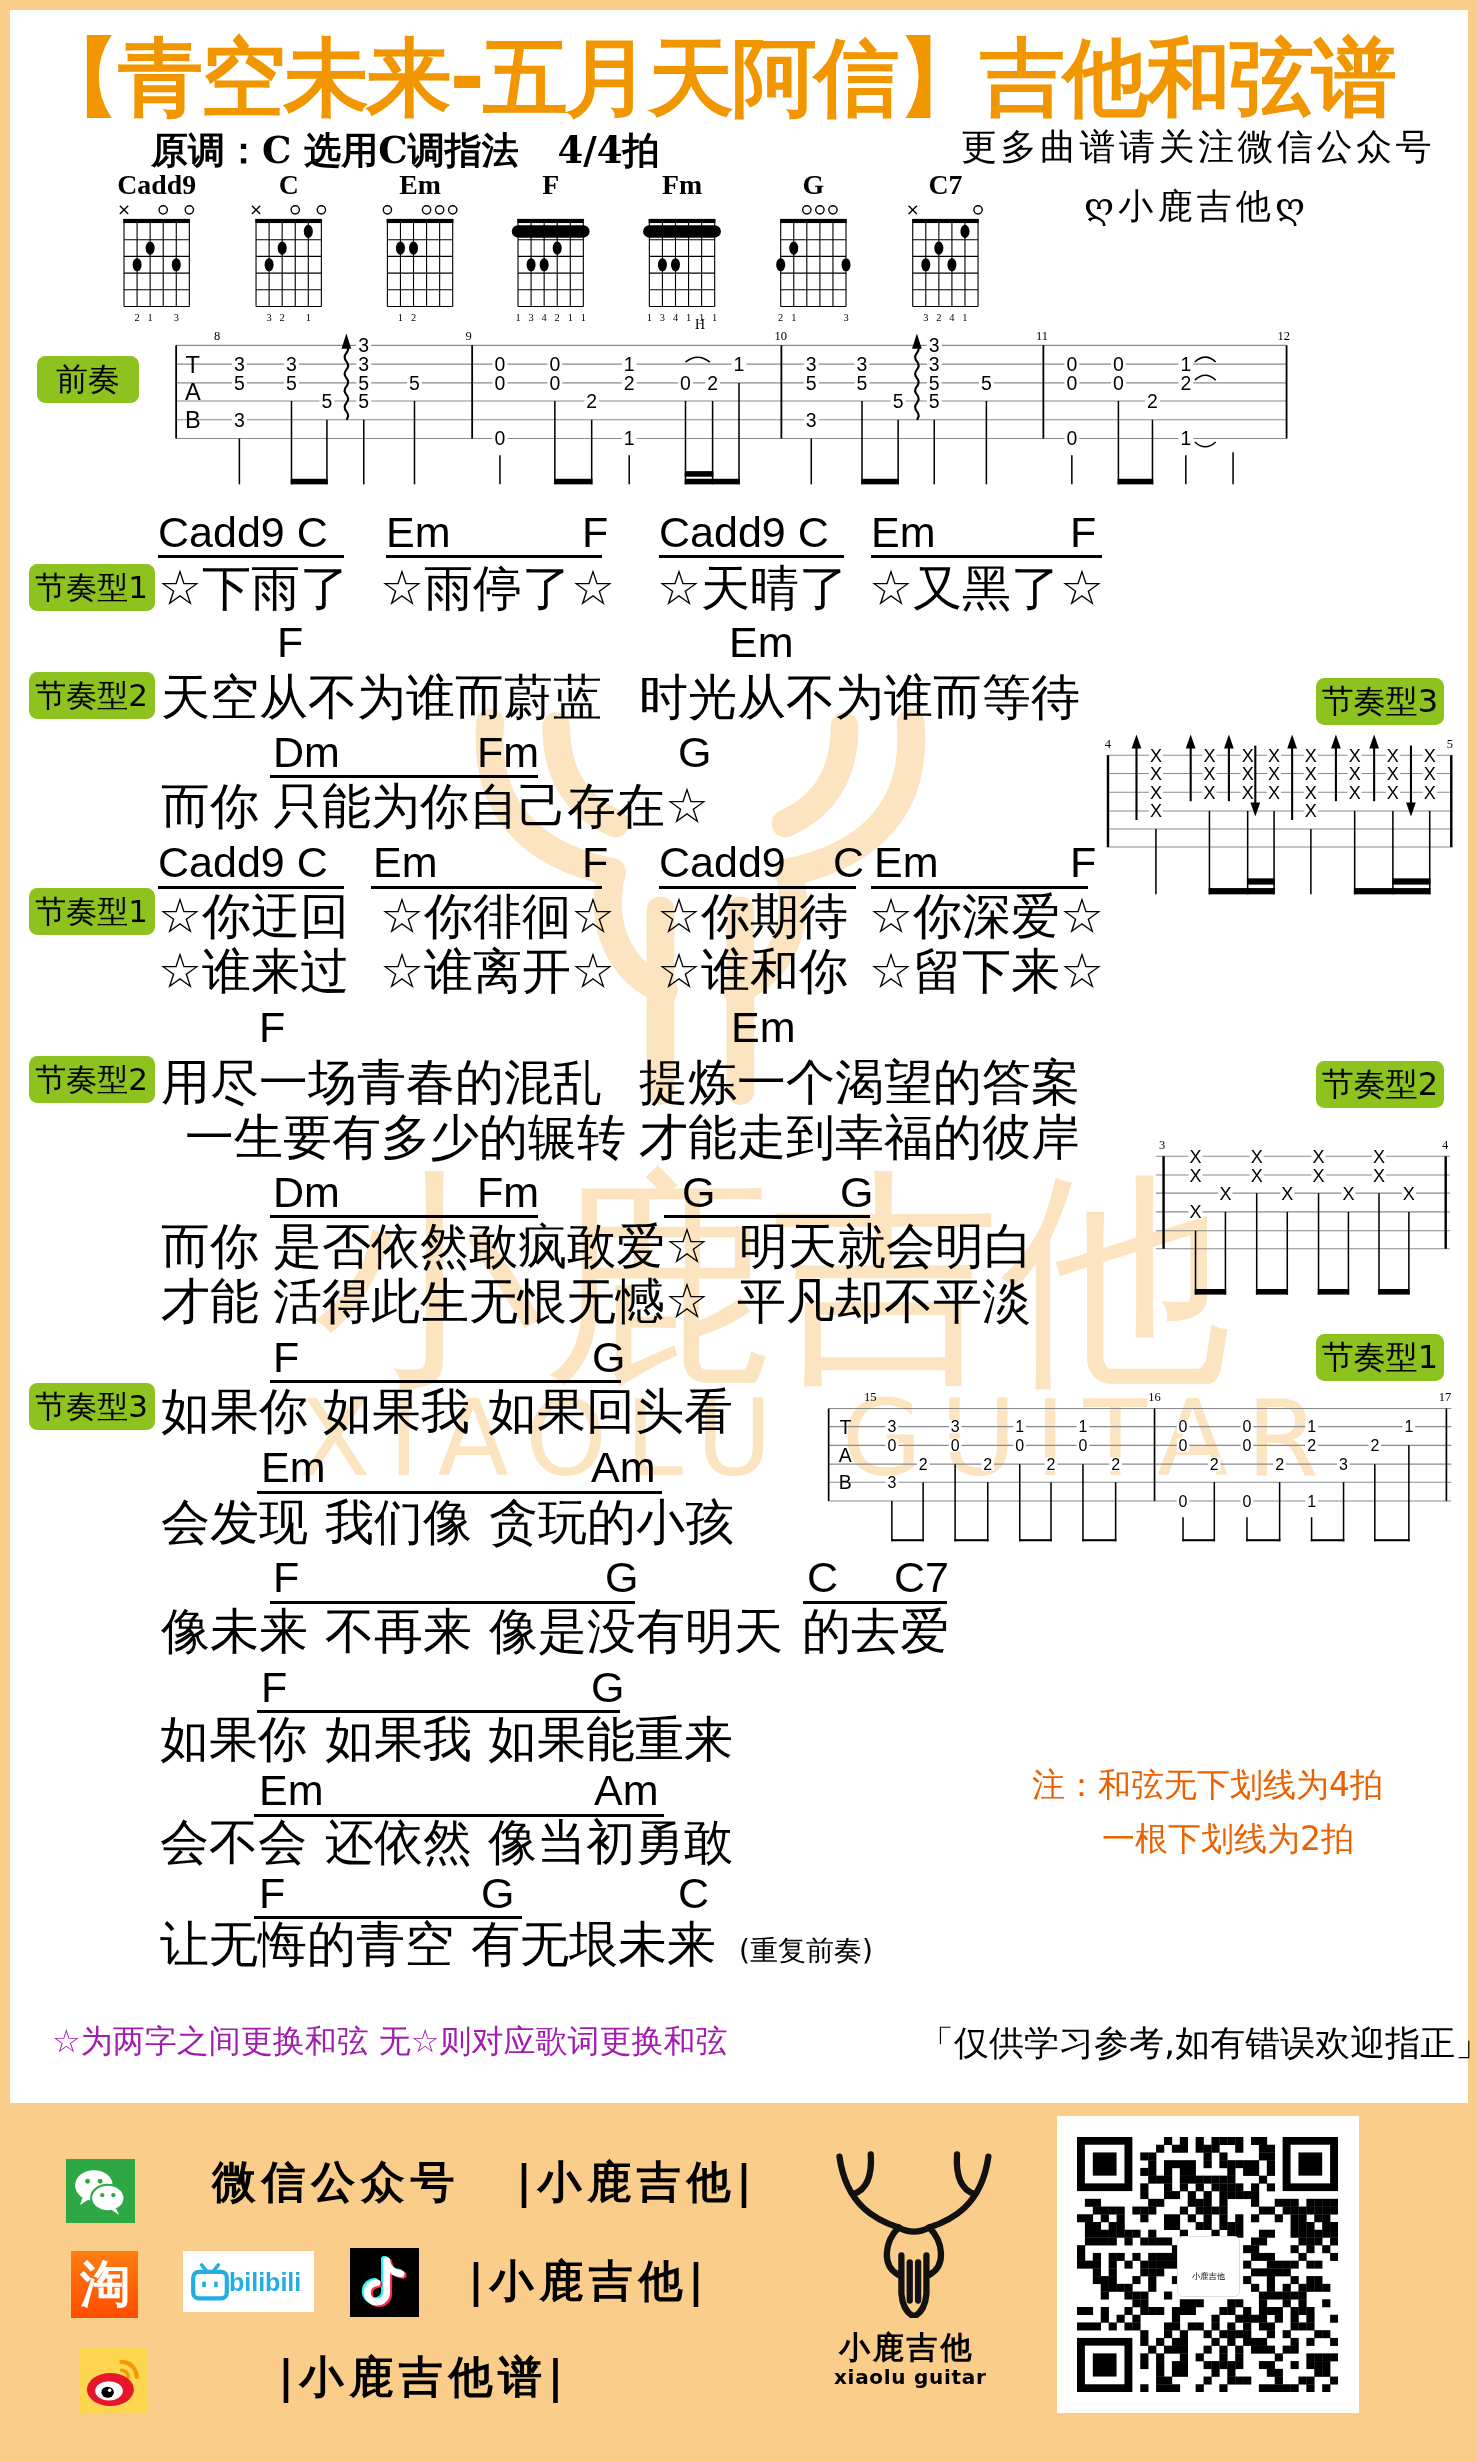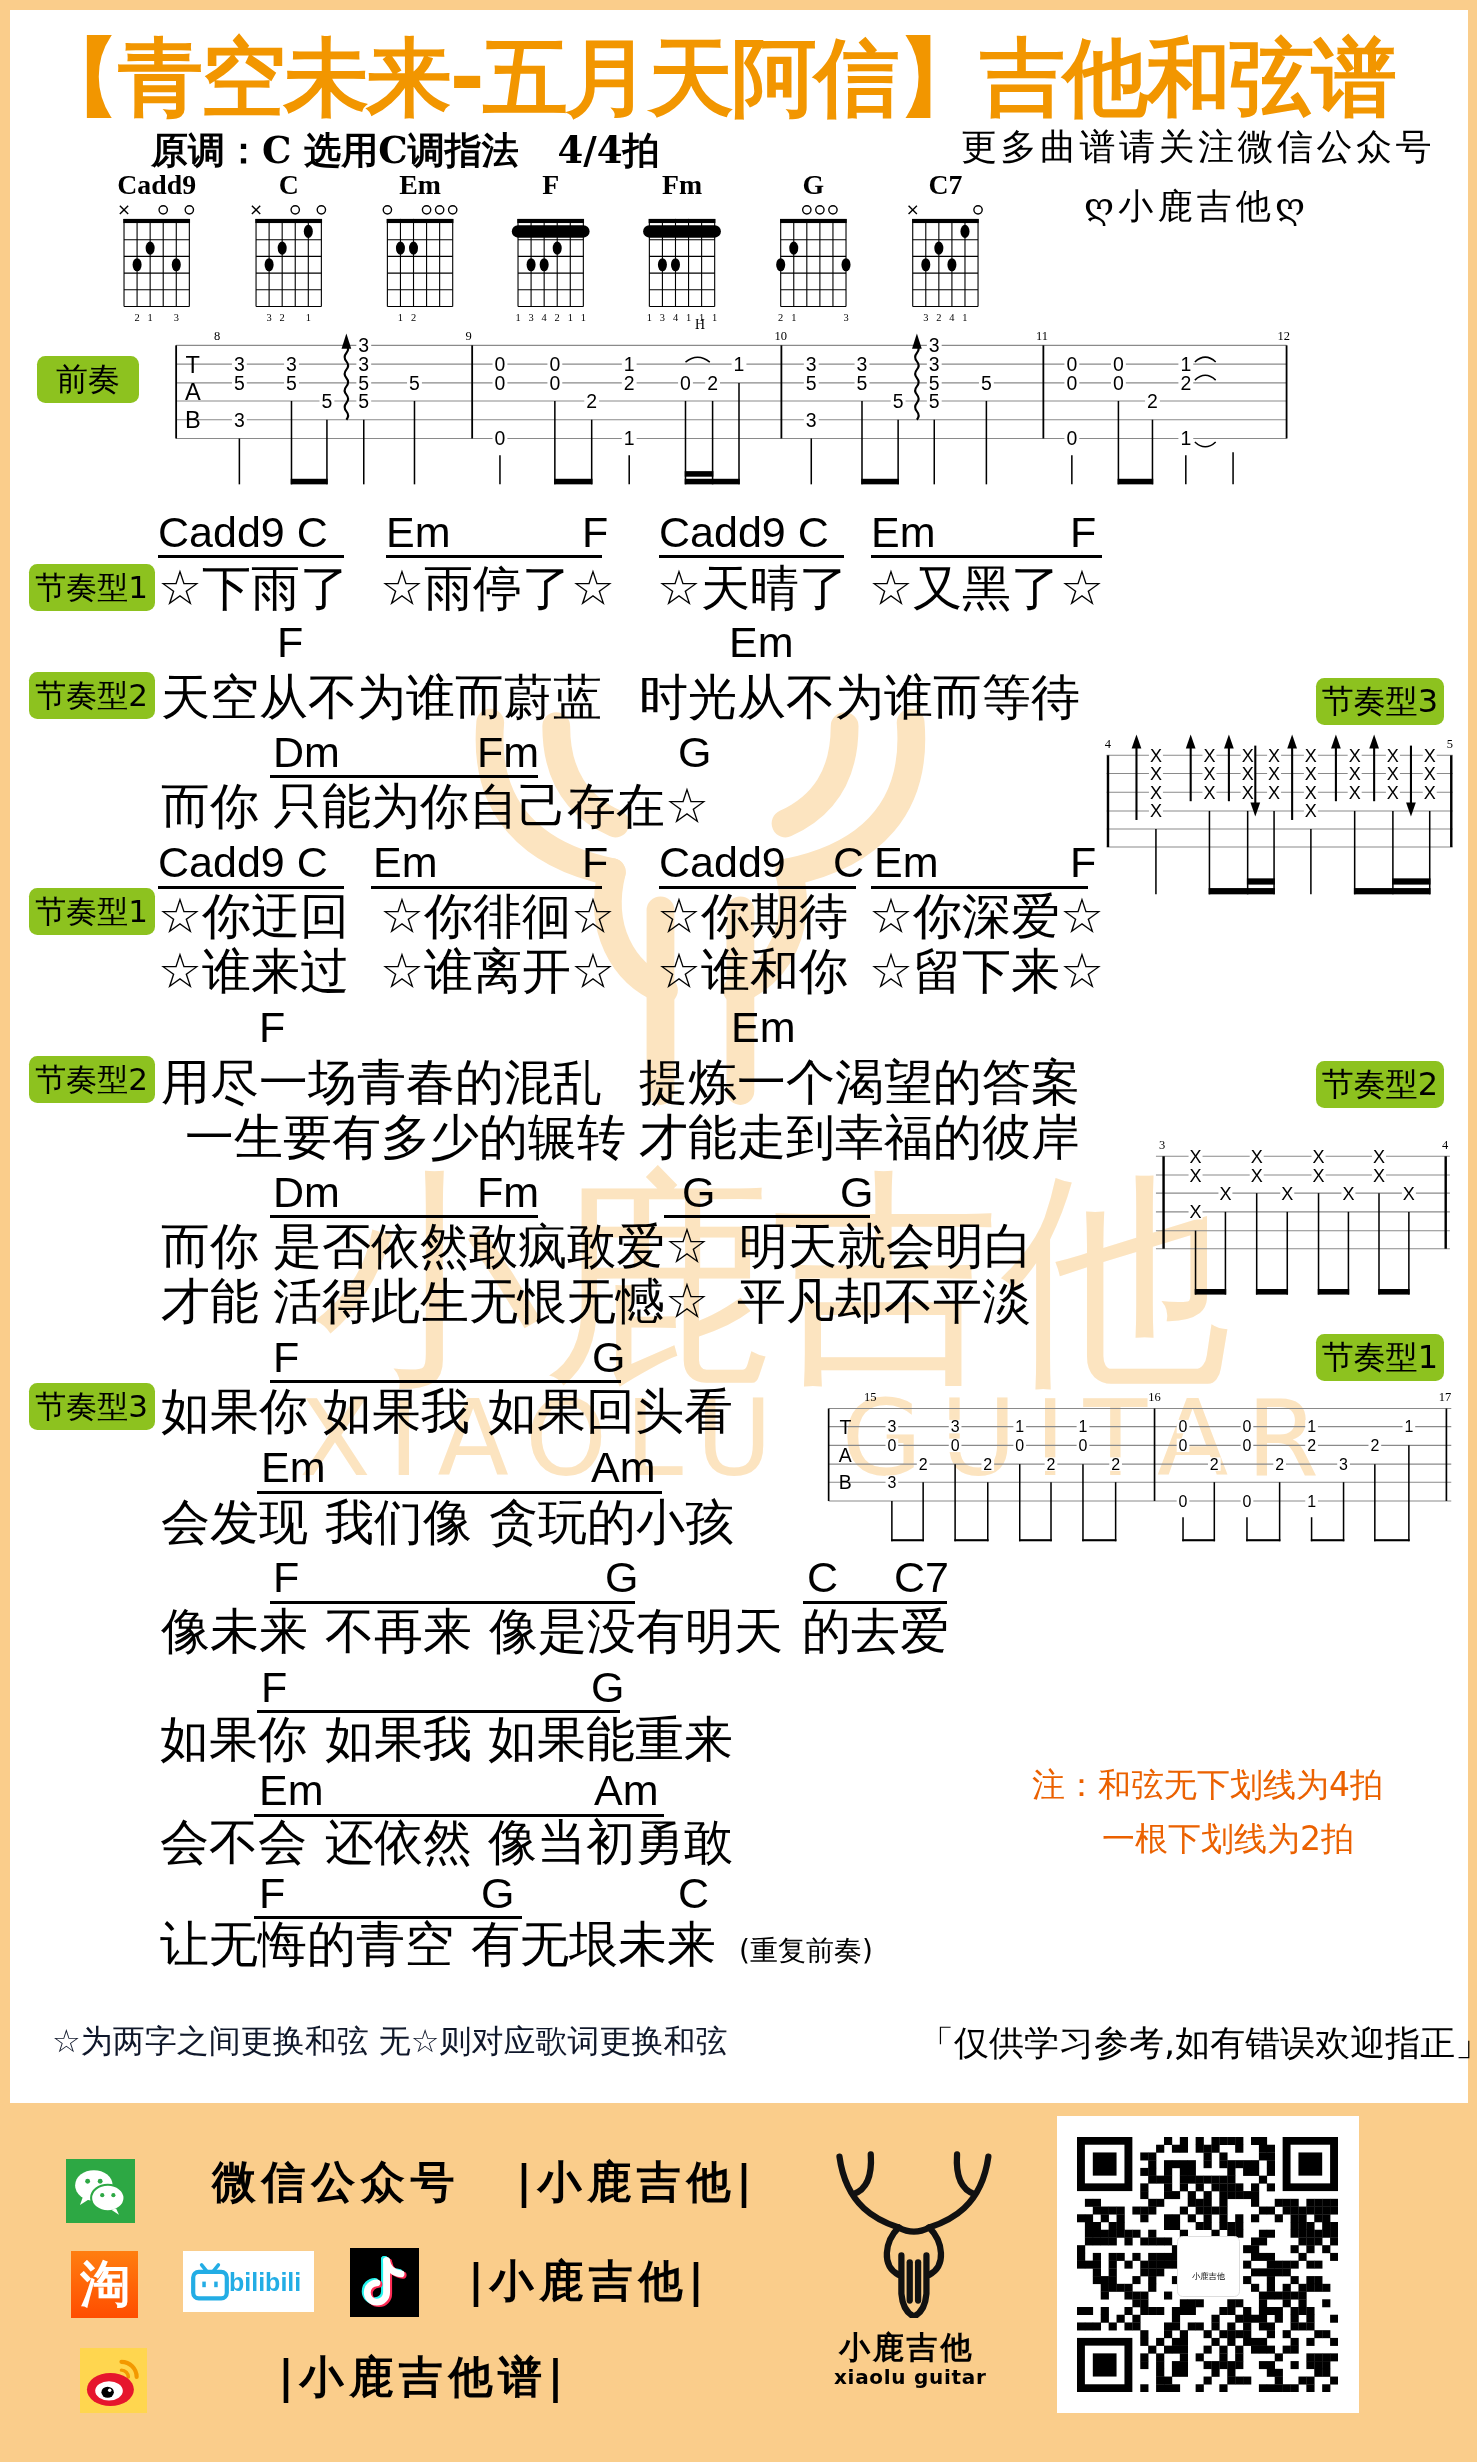--- a/index.html
+++ b/index.html
@@ -13,21 +13,21 @@
 .follow{left:961px;top:129px;font-size:36px;letter-spacing:3.5px;font-family:"DejaVu Serif",serif;}
 .brandtag{left:1084px;top:189px;font-size:35px;letter-spacing:4.2px;font-family:"DejaVu Serif",serif;}
 .badge{position:absolute;width:126px;height:47px;background:#8DC21F;border-radius:8.3px;font-size:31px;line-height:47px;text-align:center;white-space:pre;}
 .badge-r{width:128px;height:47px;line-height:47px;font-size:32px;}
 .intro-badge{left:37px;top:356px;width:102px;height:47px;line-height:47px;font-size:32px;}
 .chord{position:absolute;font-family:"Liberation Sans",sans-serif;font-size:43px;line-height:43px;white-space:pre;}
 .uline{position:absolute;height:2.8px;background:#000;}
 .lyric{position:absolute;font-size:49px;line-height:49px;white-space:pre;font-family:"DejaVu Sans",sans-serif;}
 .lyric.small{font-size:28px;line-height:28px;}
 .note-o{font-size:33px;color:#EB6100;font-family:"DejaVu Sans",sans-serif;}
-.legend{left:52px;top:2025px;font-size:32px;color:#0f172a;}
+.legend{left:52px;top:2025px;font-size:32px;color:#a21caf;}
 .disclaimer{left:919px;top:2026px;font-size:35px;}
 .dg-name{font-family:"Liberation Serif",serif;font-weight:bold;font-size:40px;}
 .dg-finger{font-family:"Liberation Serif",serif;font-size:15px;}
 .tab-num{font-family:"Liberation Sans",sans-serif;}
 .tab-measure{font-family:"Liberation Serif",serif;font-size:18px;}
 .tab-clef{font-family:"Liberation Sans",sans-serif;}
 .tech{font-family:"Liberation Serif",serif;font-size:20px;}
 .icon{position:absolute;overflow:hidden;}
 .soc-text{font-family:"DejaVu Serif",serif;font-weight:bold;font-size:44px;letter-spacing:5.6px;}
 .logo-text{font-family:"DejaVu Serif",serif;font-weight:bold;font-size:31px;letter-spacing:2.8px;}

